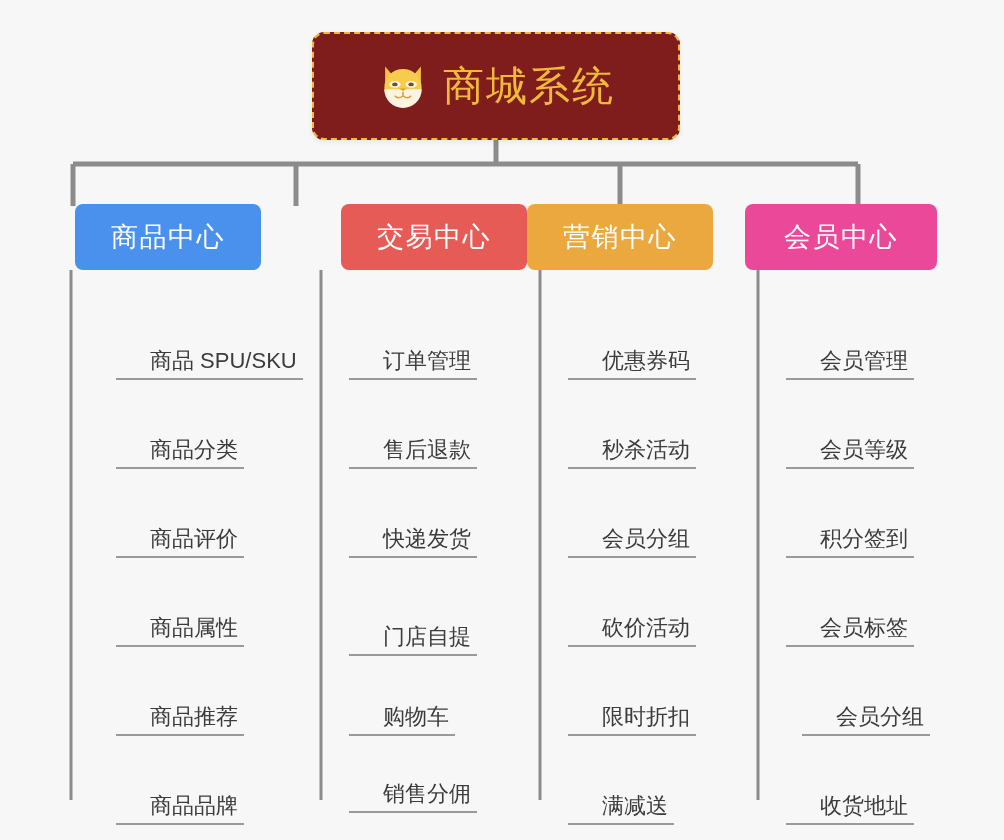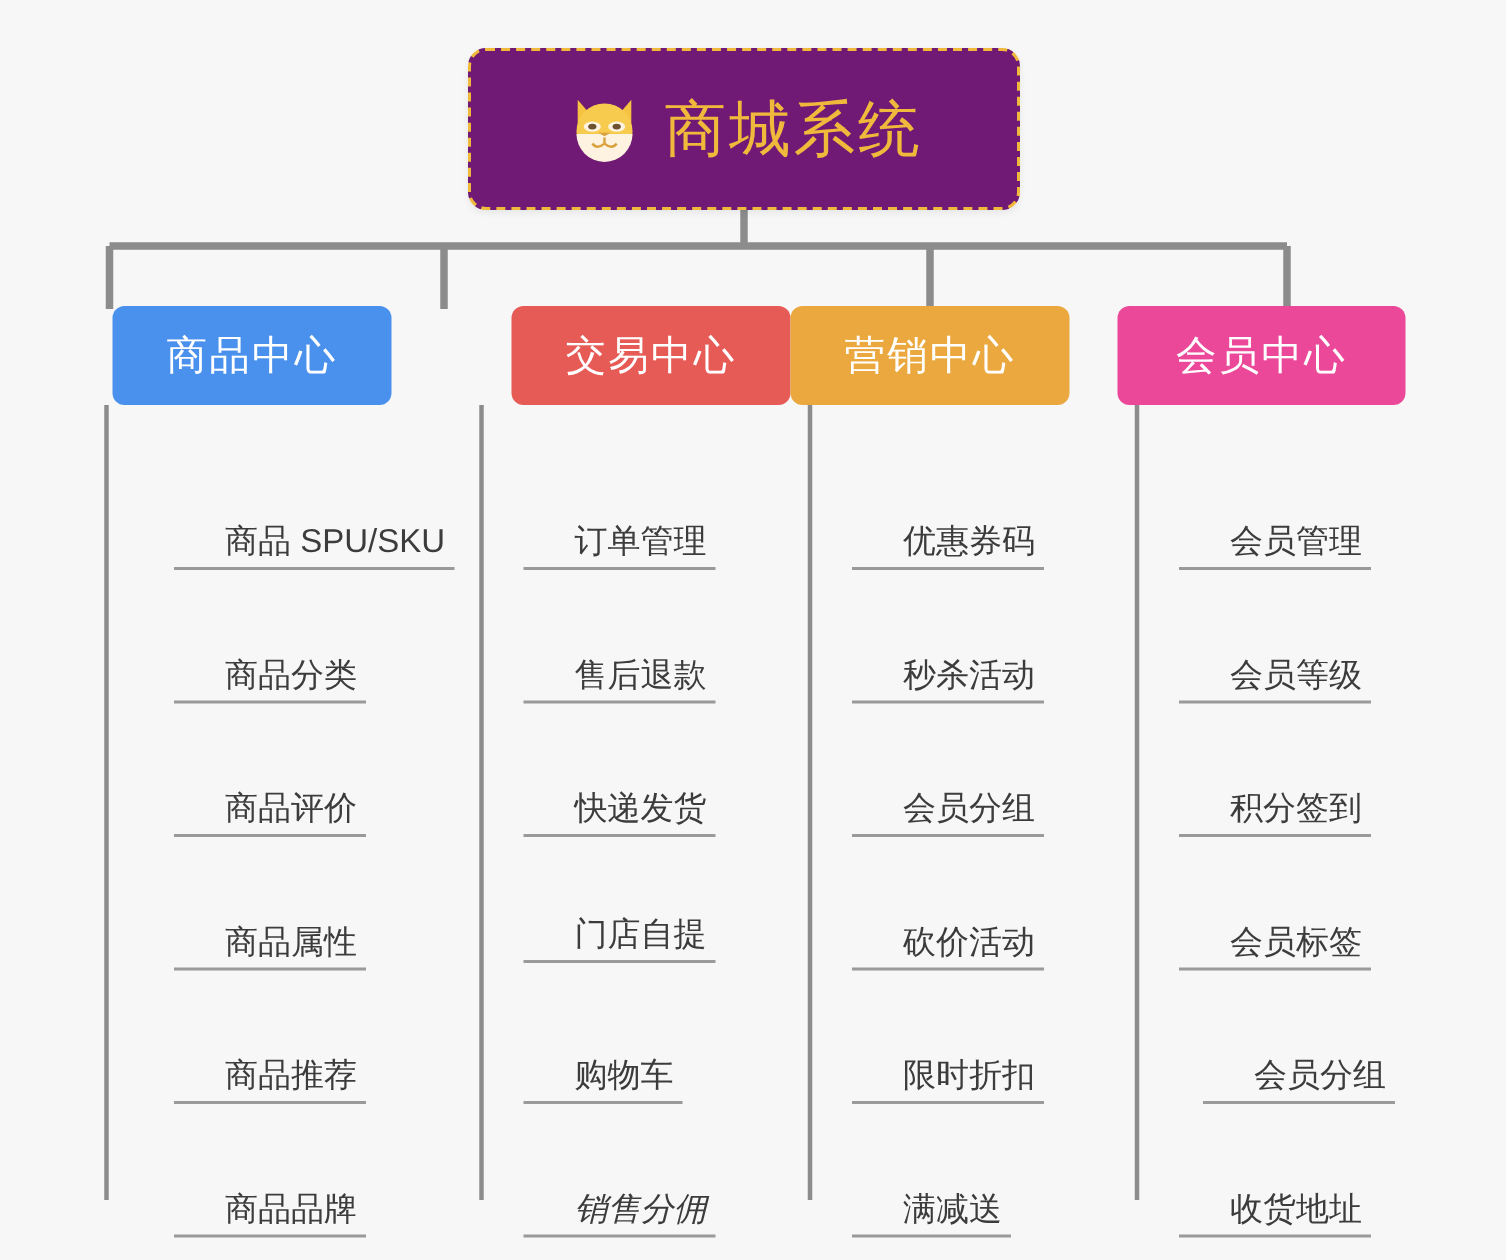--- a/index.html
+++ b/index.html
@@ -23,21 +23,21 @@
   }
 
   
   .root-node {
     position: absolute;
     left: 312px;
     top: 32px;
     width: 368px;
     height: 108px;
     box-sizing: border-box;
-    background: #701a75;
+    background: #7f1d1d;
     border: 2px dashed #f0b93c;
     border-radius: 12px;
     box-shadow: 0 2px 5px rgba(0,0,0,0.07);
     display: flex;
     align-items: center;
     justify-content: center;
     gap: 14px;
   }
   .root-emoji {
     width: 52px;
@@ -186,27 +186,27 @@
         <div class="leaves">
           <div class="leaf" style="top: 0px;">
             <div class="leaf-inner"><span class="leaf-label">订单管理</span></div>
           </div>
           <div class="leaf" style="top: 89px;">
             <div class="leaf-inner"><span class="leaf-label">售后退款</span></div>
           </div>
           <div class="leaf" style="top: 178px;">
             <div class="leaf-inner"><span class="leaf-label">快递发货</span></div>
           </div>
-          <div class="leaf" style="top: 262px;">
+          <div class="leaf" style="top: 276px;">
             <div class="leaf-inner"><span class="leaf-label">门店自提</span></div>
           </div>
           <div class="leaf" style="top: 356px;">
             <div class="leaf-inner"><span class="leaf-label">购物车</span></div>
           </div>
-          <div class="leaf" style="top: 445px; font-style: italic;">
+          <div class="leaf" style="top: 433px;">
             <div class="leaf-inner"><span class="leaf-label">销售分佣</span></div>
           </div>
         </div>
       </div>
       <div class="branch c2">
         <div class="branch-head">营销中心</div>
         <div class="leaves">
           <div class="leaf" style="top: 0px;">
             <div class="leaf-inner"><span class="leaf-label">优惠券码</span></div>
           </div>

